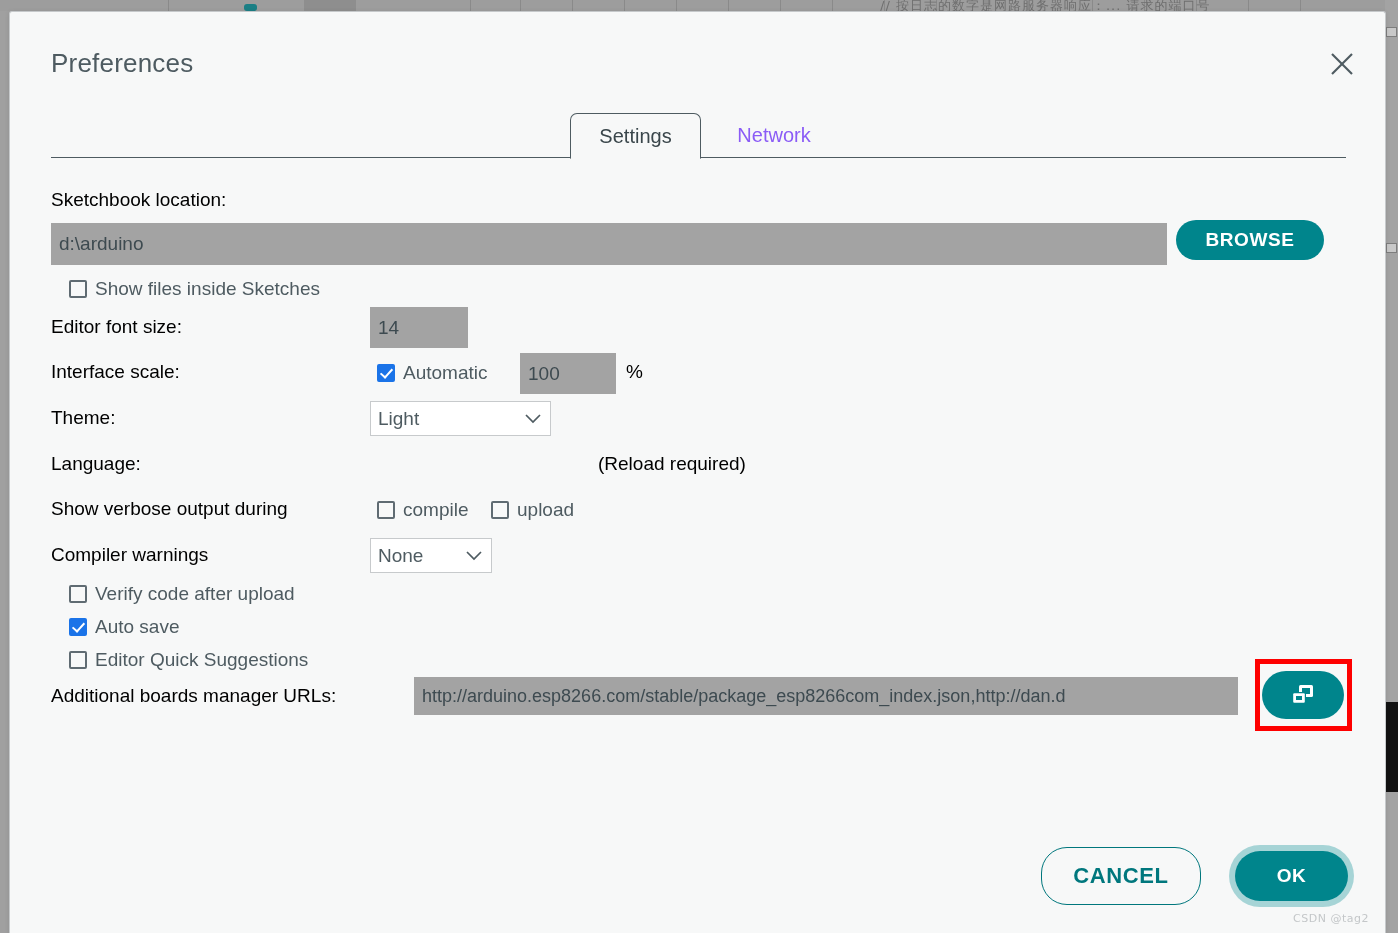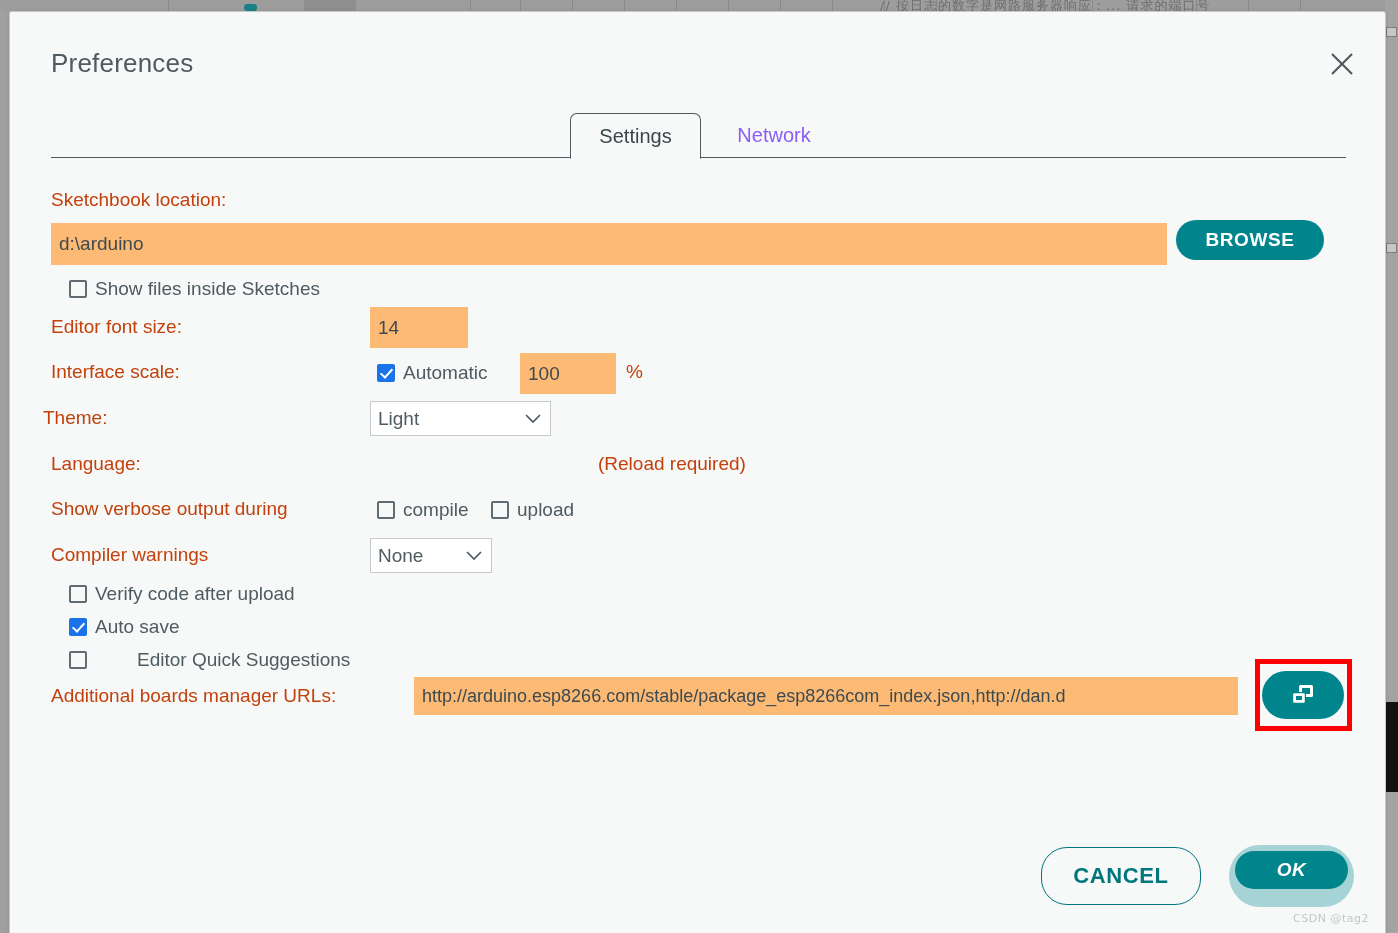--- a/index.html
+++ b/index.html
@@ -152,26 +152,26 @@
     width: 130px;
     color: #8b5cf6;
     border: none;
     background: transparent;
   }
 
   
   .label {
     position: absolute;
     font-size: 19px;
-    color: #c2410c;
+    color: #000000;
     white-space: nowrap;
   }
   .txtfield {
     position: absolute;
-    background: #fdba74;
+    background: #a3a3a3;
     border: none;
     outline: none;
     box-sizing: border-box;
     font-family: "Liberation Sans", sans-serif;
     font-size: 19px;
     color: #3d4a50;
     padding: 0 8px;
   }
   .selectbox {
     position: absolute;
@@ -378,21 +378,21 @@
   <input class="txtfield" style="left: 360px; top: 295px; width: 98px; height: 41px;" value="14">
 
   <div class="label" style="left:41px; top:349px;">Interface scale:</div>
   <div class="cbwrap" style="left:367px; top:350px;">
     <span class="cbox checked"></span>
     <span class="cblabel">Automatic</span>
   </div>
   <input class="txtfield" style="left: 510px; top: 341px; width: 96px; height: 41px;" value="100">
   <div class="label" style="left:616px; top:349px;">%</div>
 
-  <div class="label" style="left:33px; top:395px;">Theme:</div>
+  <div class="label" style="left:41px; top:395px;">Theme:</div>
   <div class="selectbox" style="left:360px; top:389px; width:181px; height:35px;">
     <span class="sel-val">Light</span>
     <span class="chev">
       <svg width="16" height="10" viewBox="0 0 16 10">
           <polyline points="1,1 8,8 15,1" fill="none" stroke="#4e5b61" stroke-width="1.7"></polyline>
         </svg>
     </span>
   </div>
 
   <div class="label" style="left:41px; top:441px;">Language:</div>
@@ -419,37 +419,37 @@
   </div>
 
   <div class="cbwrap" style="left:59px; top:571px;">
     <span class="cbox"></span>
     <span class="cblabel">Verify code after upload</span>
   </div>
   <div class="cbwrap" style="left:59px; top:604px;">
     <span class="cbox checked"></span>
     <span class="cblabel">Auto save</span>
   </div>
-  <div class="cbwrap" style="left:59px; top:637px;gap:42px;">
+  <div class="cbwrap" style="left:59px; top:637px;">
     <span class="cbox"></span>
     <span class="cblabel">Editor Quick Suggestions</span>
   </div>
 
   <div class="label" style="left:41px; top:673px;">Additional boards manager URLs:</div>
   <input class="txtfield" style="left: 404px; top: 665px; width: 824px; height: 38px; font-size: 18px;" value="http://arduino.esp8266.com/stable/package_esp8266com_index.json,http://dan.d">
 
   <button class="icon-btn">
     <svg width="26" height="24" viewBox="0 0 26 24">
       <rect x="9" y="2" width="14" height="12" rx="1.5" fill="#ffffff"></rect>
       <rect x="12" y="5" width="8" height="6" fill="#00858c"></rect>
       <rect x="2" y="9" width="14" height="12" rx="1.5" fill="#00858c"></rect>
       <rect x="3.2" y="10.2" width="11.6" height="9.6" rx="1" fill="#ffffff"></rect>
       <rect x="6" y="13" width="6" height="4" fill="#00858c"></rect>
     </svg>
   </button>
   <div class="redbox"></div>
 
   <button class="btn-outline" style="left:1031px; top:835px; width:160px; height:58px;">CANCEL</button>
   <div class="btn-ok-ring"></div>
-  <button class="btn-filled" style="left:1225px; top:839px; width:113px; height:38px;font-style:italic;">OK</button>
+  <button class="btn-filled" style="left:1225px; top:839px; width:113px; height:50px;">OK</button>
 
   <div class="watermark">CSDN @tag2</div>
 </div>
 
 </body></html>

